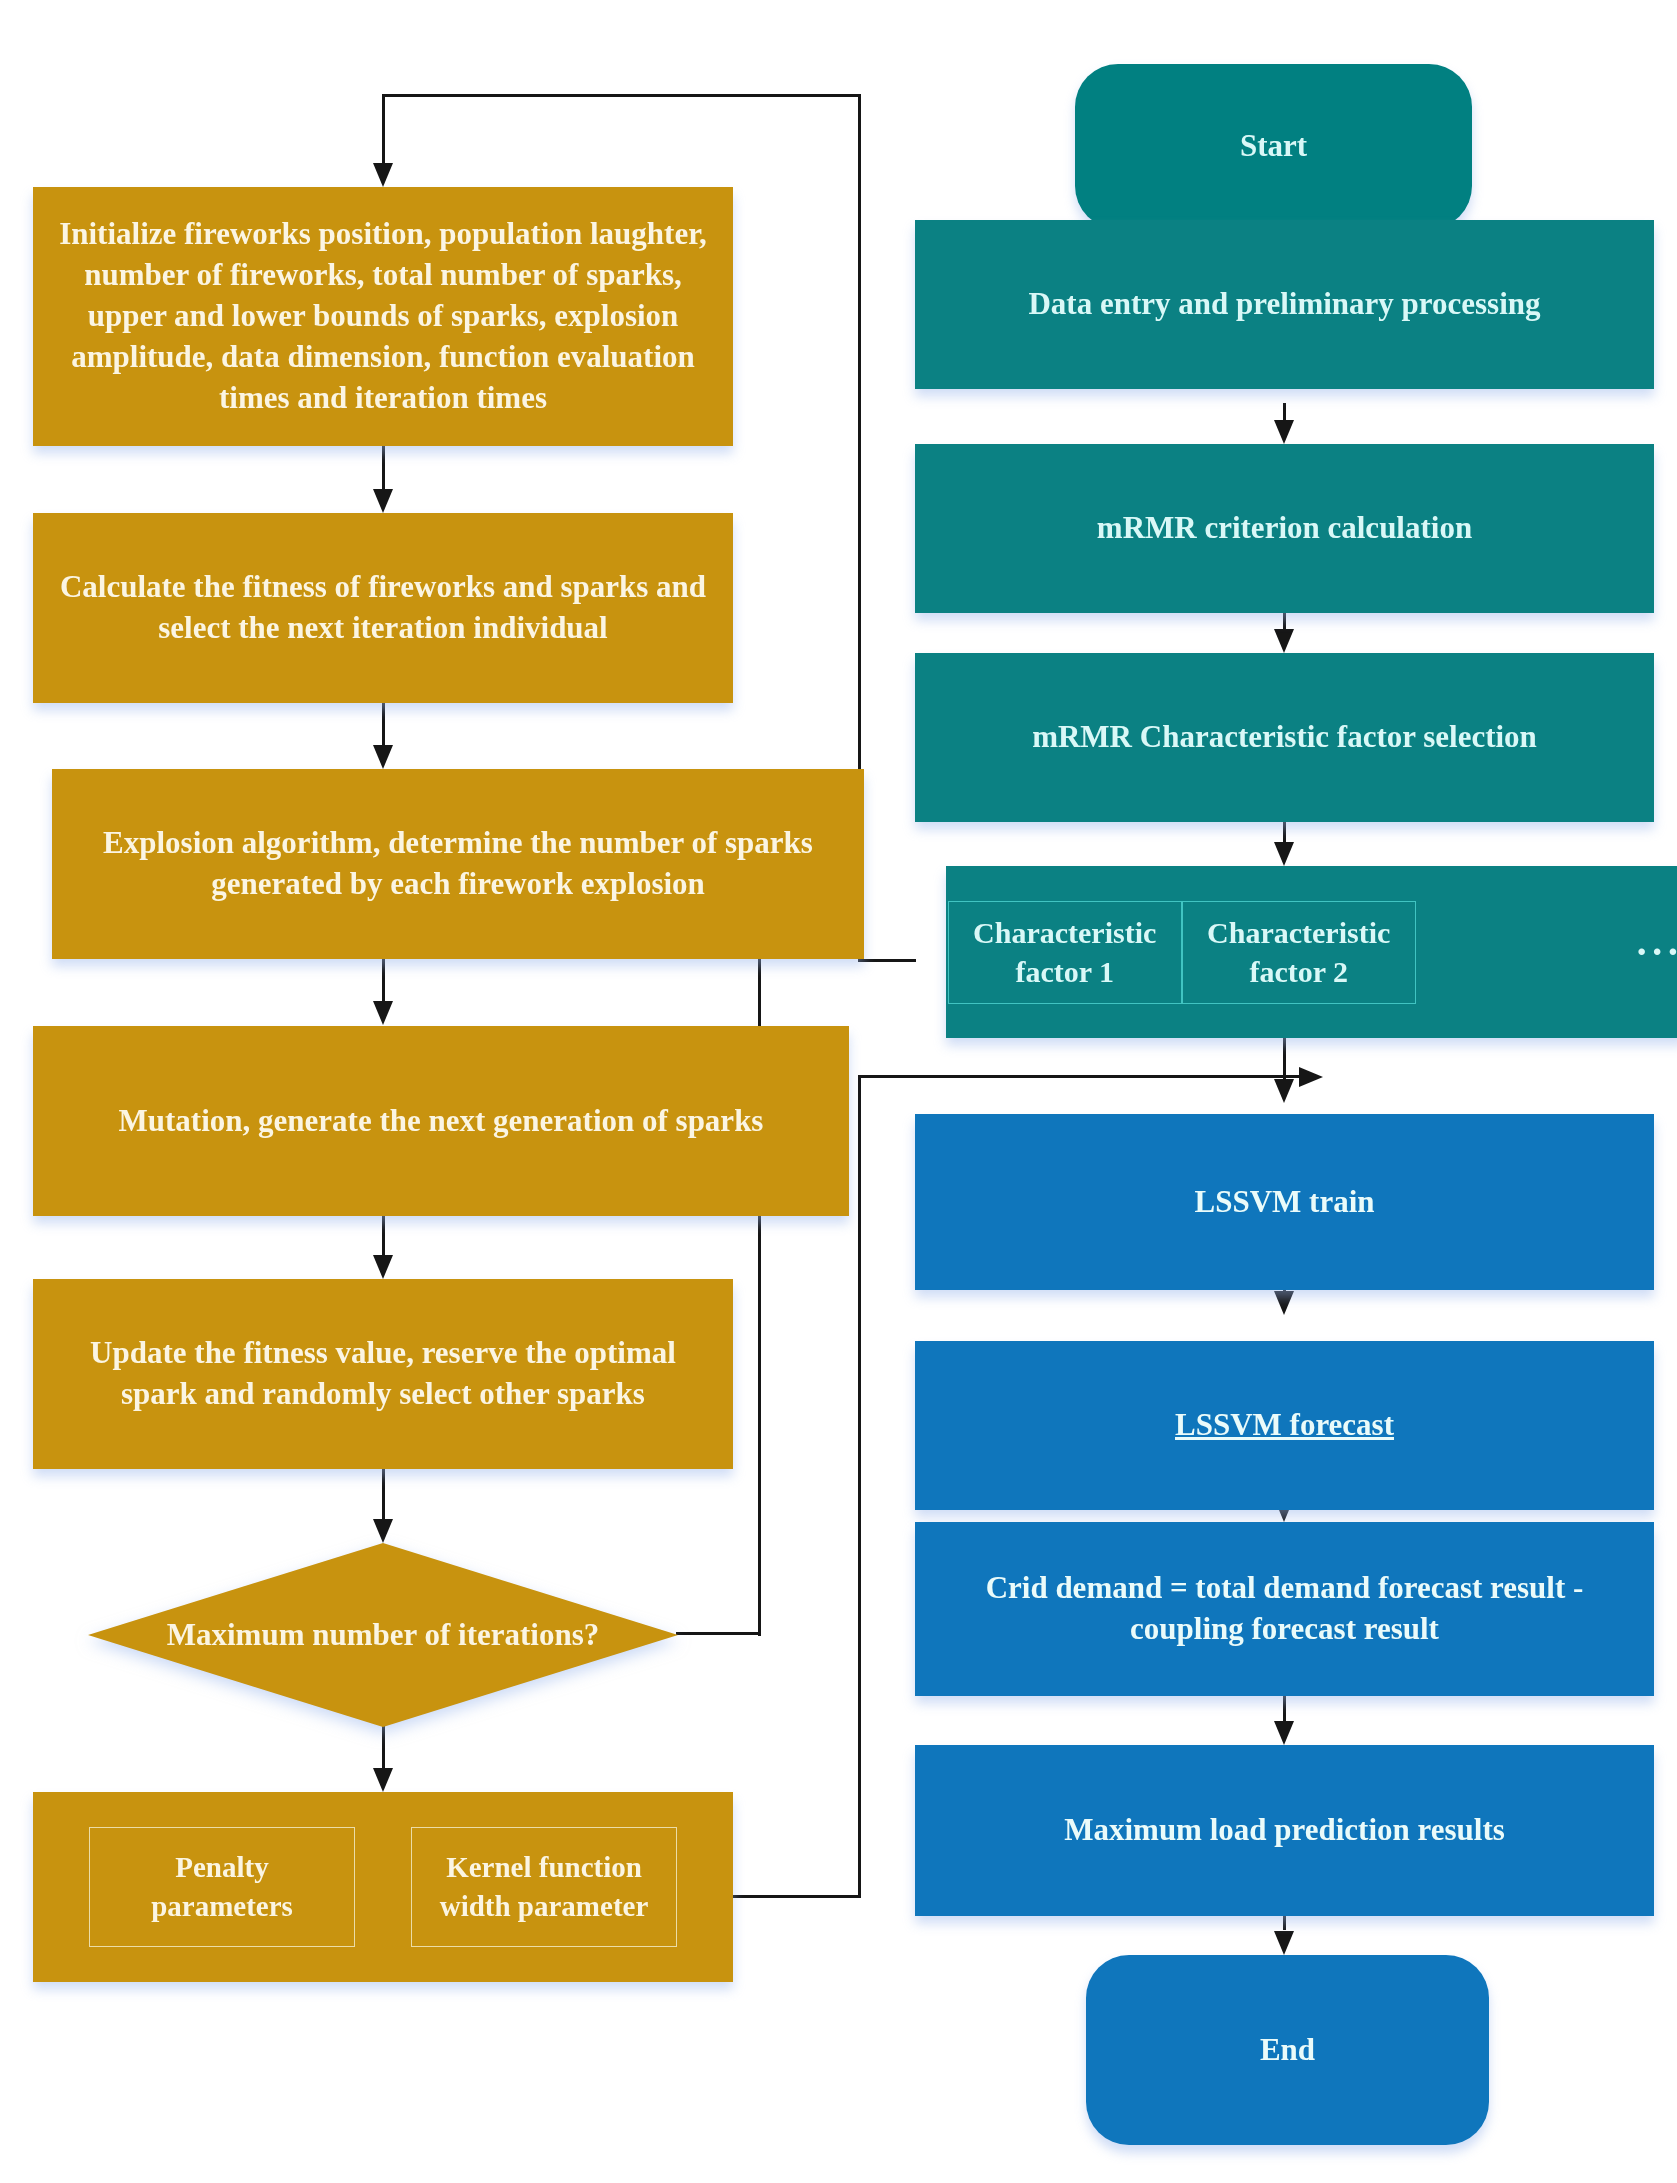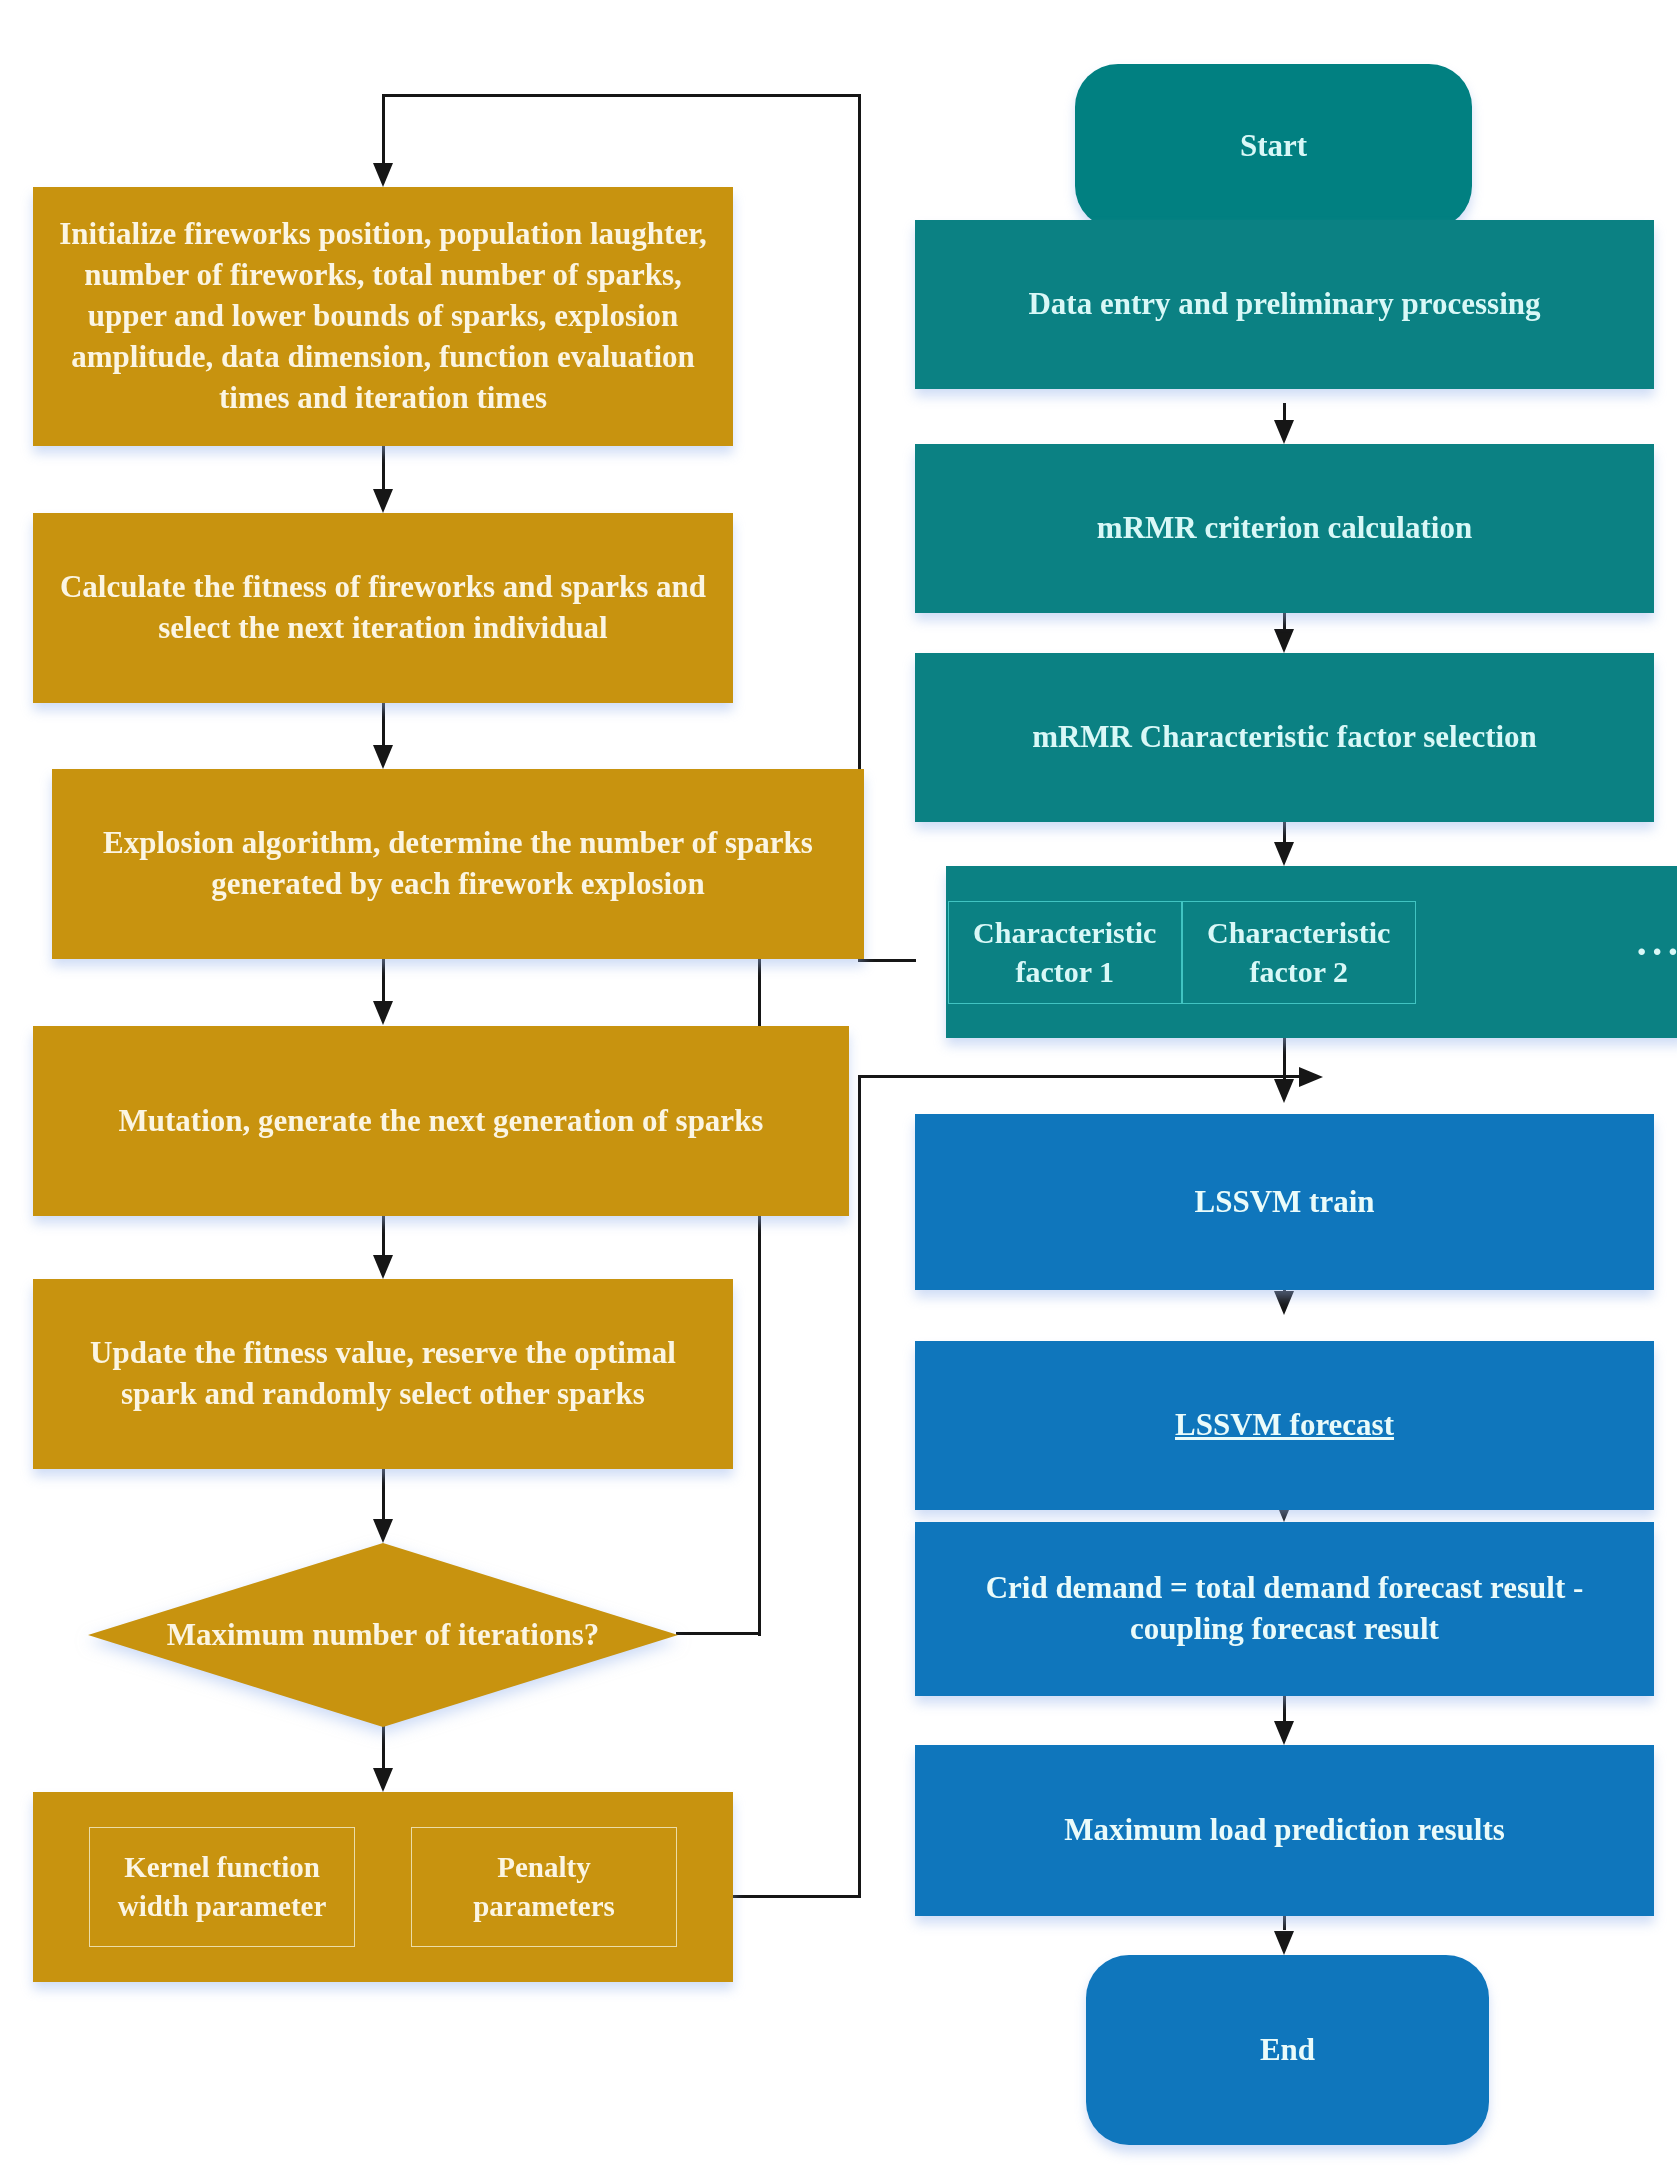--- a/index.html
+++ b/index.html
@@ -89,22 +89,22 @@
 
   <div class="node gold pad" style="left:33px;top:1026px;width:816px;height:190px;">Mutation, generate the next generation of sparks</div>
 
   <div class="node gold pad" style="left:33px;top:1279px;width:700px;height:190px;">Update the fitness value, reserve the optimal spark and randomly select other sparks</div>
 
   <div class="diamond-wrap" style="left:88px;top:1543px;">
     <div class="diamond" style="width:590px;height:184px;position:relative;">Maximum number of iterations?</div>
   </div>
 
   <div class="node gold" style="left:33px;top:1792px;width:700px;height:190px;justify-content:space-evenly;">
+    <div class="inner-gold">Penalty parameters</div>
     <div class="inner-gold">Kernel function width parameter</div>
-    <div class="inner-gold">Penalty parameters</div>
   </div>
 
   <div class="node start-teal rounded" style="left:1075px;top:19.3px;width:397px;height:165px;margin-top:45px;">Start</div>
 
   <div class="node teal pad" style="left:915px;top:220px;width:739px;height:169px;">Data entry and preliminary processing</div>
 
   <div class="node teal pad" style="left:915px;top:444px;width:739px;height:169px;">mRMR criterion calculation</div>
 
   <div class="node teal pad" style="left:915px;top:653px;width:739px;height:169px;">mRMR Characteristic factor selection</div>
 

